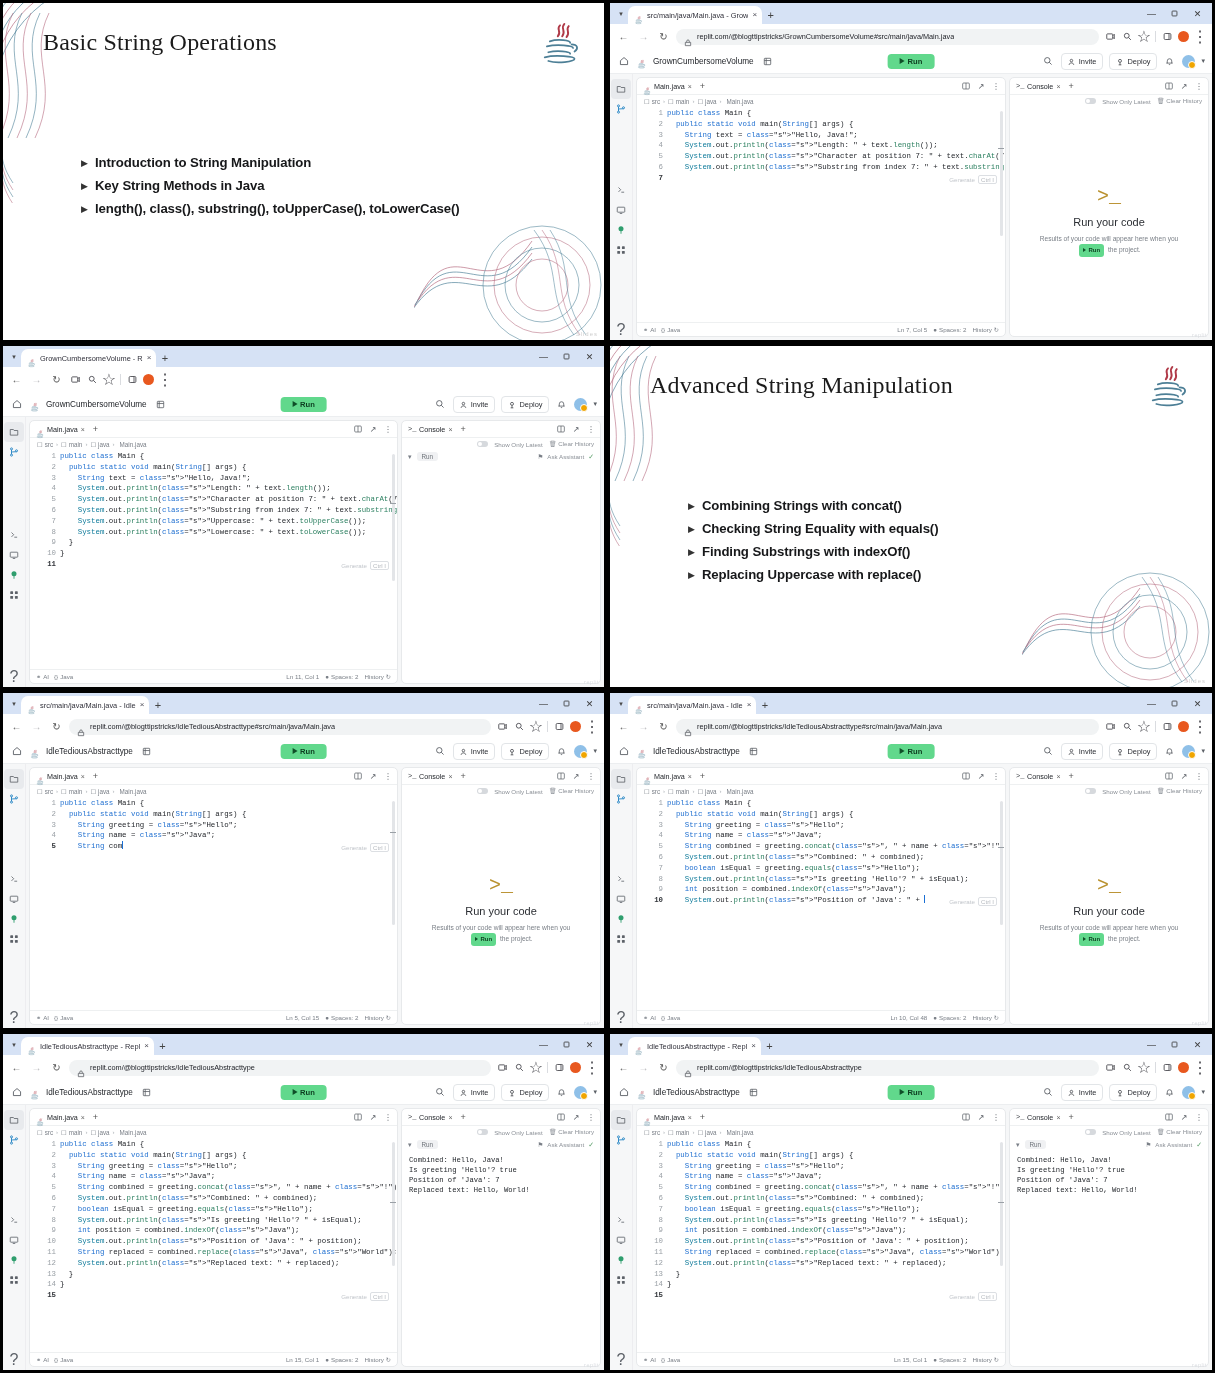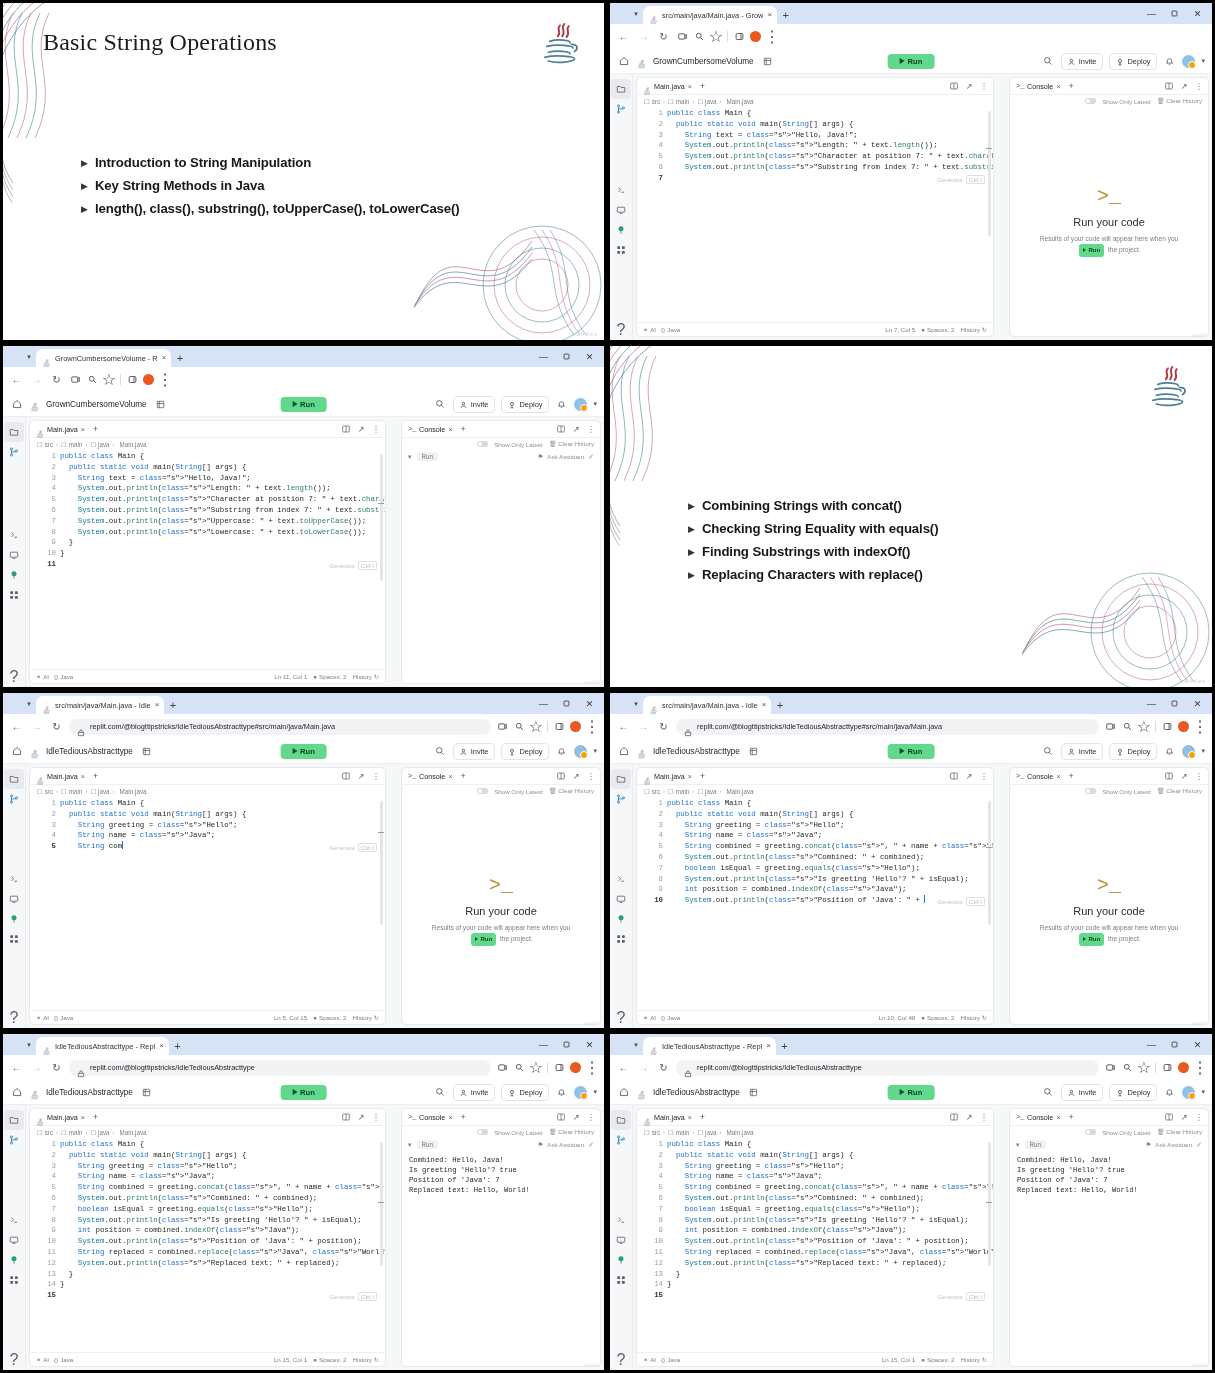--- a/index.html
+++ b/index.html
@@ -14,21 +14,21 @@
   .slide-title{position:absolute;left:40px;top:26px;font-family:"Liberation Serif",serif;font-size:24px;color:#1b1b1b;letter-spacing:.2px;white-space:nowrap;}
   .slide-bullets{position:absolute;left:78px;top:152px;}
   .slide-bullets .bl{display:flex;align-items:flex-start;margin-bottom:7px;}
   .slide-bullets .bmark{color:#333;font-size:9px;line-height:16px;margin-right:7px;}
   .slide-bullets .btxt{font-size:13.2px;font-weight:bold;color:#17181a;line-height:16px;letter-spacing:-.1px;white-space:nowrap;}
   .java-logo{position:absolute;right:22px;top:18px;width:44px;height:48px;}
   .slide-wm{position:absolute;right:6px;bottom:3px;font-size:6px;color:#cfcfcf;letter-spacing:1px;}
 
   
   .browser{position:absolute;inset:0;background:#d6e2f5;display:flex;flex-direction:column;}
-  .tabstrip{height:21px;background:#d6e2f5;display:flex;align-items:flex-end;padding-left:19px;position:relative;flex:none;}
+  .tabstrip{height:21px;background:#d6e2f5;display:flex;align-items:flex-end;padding-left:4px;position:relative;flex:none;}
   .tab-caret{width:14px;height:21px;display:flex;align-items:center;justify-content:center;color:#4a4a4a;font-size:7px;}
   .tab{height:18px;background:#fff;border-radius:7px 7px 0 0;display:flex;align-items:center;padding:0 5px 0 6px;max-width:178px;gap:4px;}
   .tab-fav{width:9px;height:9px;flex:none;}
   .tab-title{font-size:7.4px;color:#30303a;white-space:nowrap;overflow:hidden;text-overflow:ellipsis;flex:1;}
   .tab-x{font-size:8px;color:#50505a;flex:none;line-height:1;}
   .tab-plus{width:17px;height:18px;display:flex;align-items:center;justify-content:center;color:#444;font-size:11px;}
   .wincontrols{position:absolute;right:3px;top:0;height:21px;display:flex;align-items:center;gap:0;}
   .wc{width:23px;height:21px;display:flex;align-items:center;justify-content:center;color:#3c3c3c;font-size:9px;}
   .omnibar{height:25px;background:#fff;display:flex;align-items:center;padding:0 6px;gap:5px;flex:none;}
   .nav-btn{width:15px;height:15px;display:flex;align-items:center;justify-content:center;color:#5a5a5a;font-size:10px;flex:none;}
@@ -55,21 +55,21 @@
   .pillbtn .lbl{font-size:7.4px;color:#2a2d33;}
   .avatar{width:13px;height:13px;border-radius:50%;background:#8fc0e8;position:relative;flex:none;}
   .avatar::after{content:"";position:absolute;right:-1px;bottom:-1px;width:6px;height:6px;border-radius:50%;background:#f0a500;border:1px solid #fff;}
 
   .app-body{flex:1;display:flex;min-height:0;}
   .lrail{width:22px;background:#f6f7f8;display:flex;flex-direction:column;align-items:center;padding-top:5px;gap:0;flex:none;border-right:1px solid #ededf0;}
   .rail-ic{width:20px;height:20px;display:flex;align-items:center;justify-content:center;color:#5c6168;}
   .rail-ic.sel{background:#e8eaed;border-radius:4px;}
   .rail-sp{flex:1;}
 
-  .panes{flex:1;display:flex;padding:3px;gap:15px;min-width:0;}
+  .panes{flex:1;display:flex;padding:3px;gap:3px;min-width:0;}
   .pane{background:#fff;border:1px solid #e7e9eb;border-radius:5px;display:flex;flex-direction:column;min-width:0;overflow:hidden;}
   .pane.editor{flex:1;}
   .pane.console{width:198px;flex:none;}
   .pane-tabs{height:16px;display:flex;align-items:center;padding:0 4px;gap:4px;border-bottom:1px solid #eef0f1;flex:none;}
   .ptab{display:flex;align-items:center;gap:3px;padding:0 2px;}
   .ptab .ic{width:8px;height:9px;flex:none;}
   .ptab .nm{font-size:7.2px;color:#23262b;white-space:nowrap;}
   .ptab .cl{font-size:7px;color:#666;}
   .ptab-plus{font-size:9px;color:#555;padding:0 2px;}
   .ptab-right{margin-left:auto;display:flex;align-items:center;gap:5px;color:#5b6067;}
@@ -218,20 +218,27 @@
                   <rect x="1.5" y="1.5" width="7" height="7" rx="1"></rect>
                 </svg>
               </div>
         <div class="wc">✕</div>
       </div>
     </div>
     <div class="omnibar">
       <div class="nav-btn">←</div>
       <div class="nav-btn dim">→</div>
       <div class="nav-btn">↻</div>
+      <div class="urlbox">
+        <span class="url-ico"><svg width="8" height="8" viewBox="0 0 12 12" fill="none" stroke="#5f6368" stroke-width="1.2">
+                  <path d="M2 5h8v5H2z"></path>
+                  <path d="M4 5V3.4a2 2 0 0 1 4 0V5"></path>
+                </svg></span>
+        <span class="url-txt">replit.com/@blogttipstricks/GrownCumbersomeVolume#src/main/java/Main.java</span>
+      </div>
       <div class="omni-right">
         <div class="oi">
                 <svg width="9" height="9" viewBox="0 0 12 12" fill="none" stroke="currentColor" stroke-width="1.2">
                   <rect x="1" y="2.5" width="8" height="7" rx="1"></rect>
                   <path d="M9 5l2-2v6l-2-2"></path>
                 </svg>
               </div>
         <div class="oi">
                 <svg width="9" height="9" viewBox="0 0 12 12" fill="none" stroke="currentColor" stroke-width="1.2">
                   <circle cx="5" cy="5" r="3.2"></circle>
@@ -865,20 +872,21 @@
             <path d="M 1 80 C 40 6, 70 90, 118 22" fill="none" stroke="#4a7f96" stroke-width="0.9" opacity=".75"></path>
             <path d="M 4 75 C 40 0, 70 86, 118 16" fill="none" stroke="#b5697e" stroke-width="0.9" opacity=".75"></path>
             <circle cx="128" cy="60" r="26" fill="none" stroke="#b5697e" stroke-width="0.85" opacity=".65"></circle>
             <circle cx="128" cy="60" r="37" fill="none" stroke="#4a7f96" stroke-width="0.85" opacity=".65"></circle>
             <circle cx="128" cy="60" r="48" fill="none" stroke="#b5697e" stroke-width="0.85" opacity=".65"></circle>
             <circle cx="128" cy="60" r="59" fill="none" stroke="#4a7f96" stroke-width="0.85" opacity=".65"></circle>
             <path d="M 120 5 C 150 45, 130 70, 160 110" fill="none" stroke="#4a7f96" stroke-width="0.85" opacity=".6"></path>
             <path d="M 128 5 C 156 45, 136 70, 166 110" fill="none" stroke="#b5697e" stroke-width="0.85" opacity=".6"></path>
             <path d="M 136 5 C 162 45, 142 70, 172 110" fill="none" stroke="#4a7f96" stroke-width="0.85" opacity=".6"></path>
           </svg>
+    <div class="slide-title">Advanced String Manipulation</div>
     <div class="java-logo"><svg viewBox="0 0 60 66" width="44" height="48">
     <g fill="none" stroke="#b03a48" stroke-width="2.6" stroke-linecap="round">
       <path d="M30 6 C24 11,33 15,27 21"></path>
       <path d="M36 4 C30 10,39 14,33 21"></path>
       <path d="M42 7 C37 12,45 16,39 22"></path>
     </g>
     <g fill="none" stroke="#4d7f96" stroke-width="2.4" stroke-linecap="round">
       <path d="M16 28 C28 24,44 27,44 30"></path>
       <path d="M12 35 C26 31,48 34,48 37"></path>
       <path d="M14 43 C26 40,44 42,44 45"></path>
@@ -894,21 +902,21 @@
             <div class="bl">
       <span class="bmark">▶</span>
       <span class="btxt">Checking String Equality with equals()</span>
             </div>
             <div class="bl">
       <span class="bmark">▶</span>
       <span class="btxt">Finding Substrings with indexOf()</span>
             </div>
             <div class="bl">
       <span class="bmark">▶</span>
-      <span class="btxt">Replacing Characters with replace()</span>
+      <span class="btxt">Replacing Uppercase with replace()</span>
             </div>
           </div>
     <div class="slide-wm">Slides</div>
   </div>
       </div>
     </div>
     <div class="cell">
       <div class="inner">
         <div class="browser">
     <div class="tabstrip">

